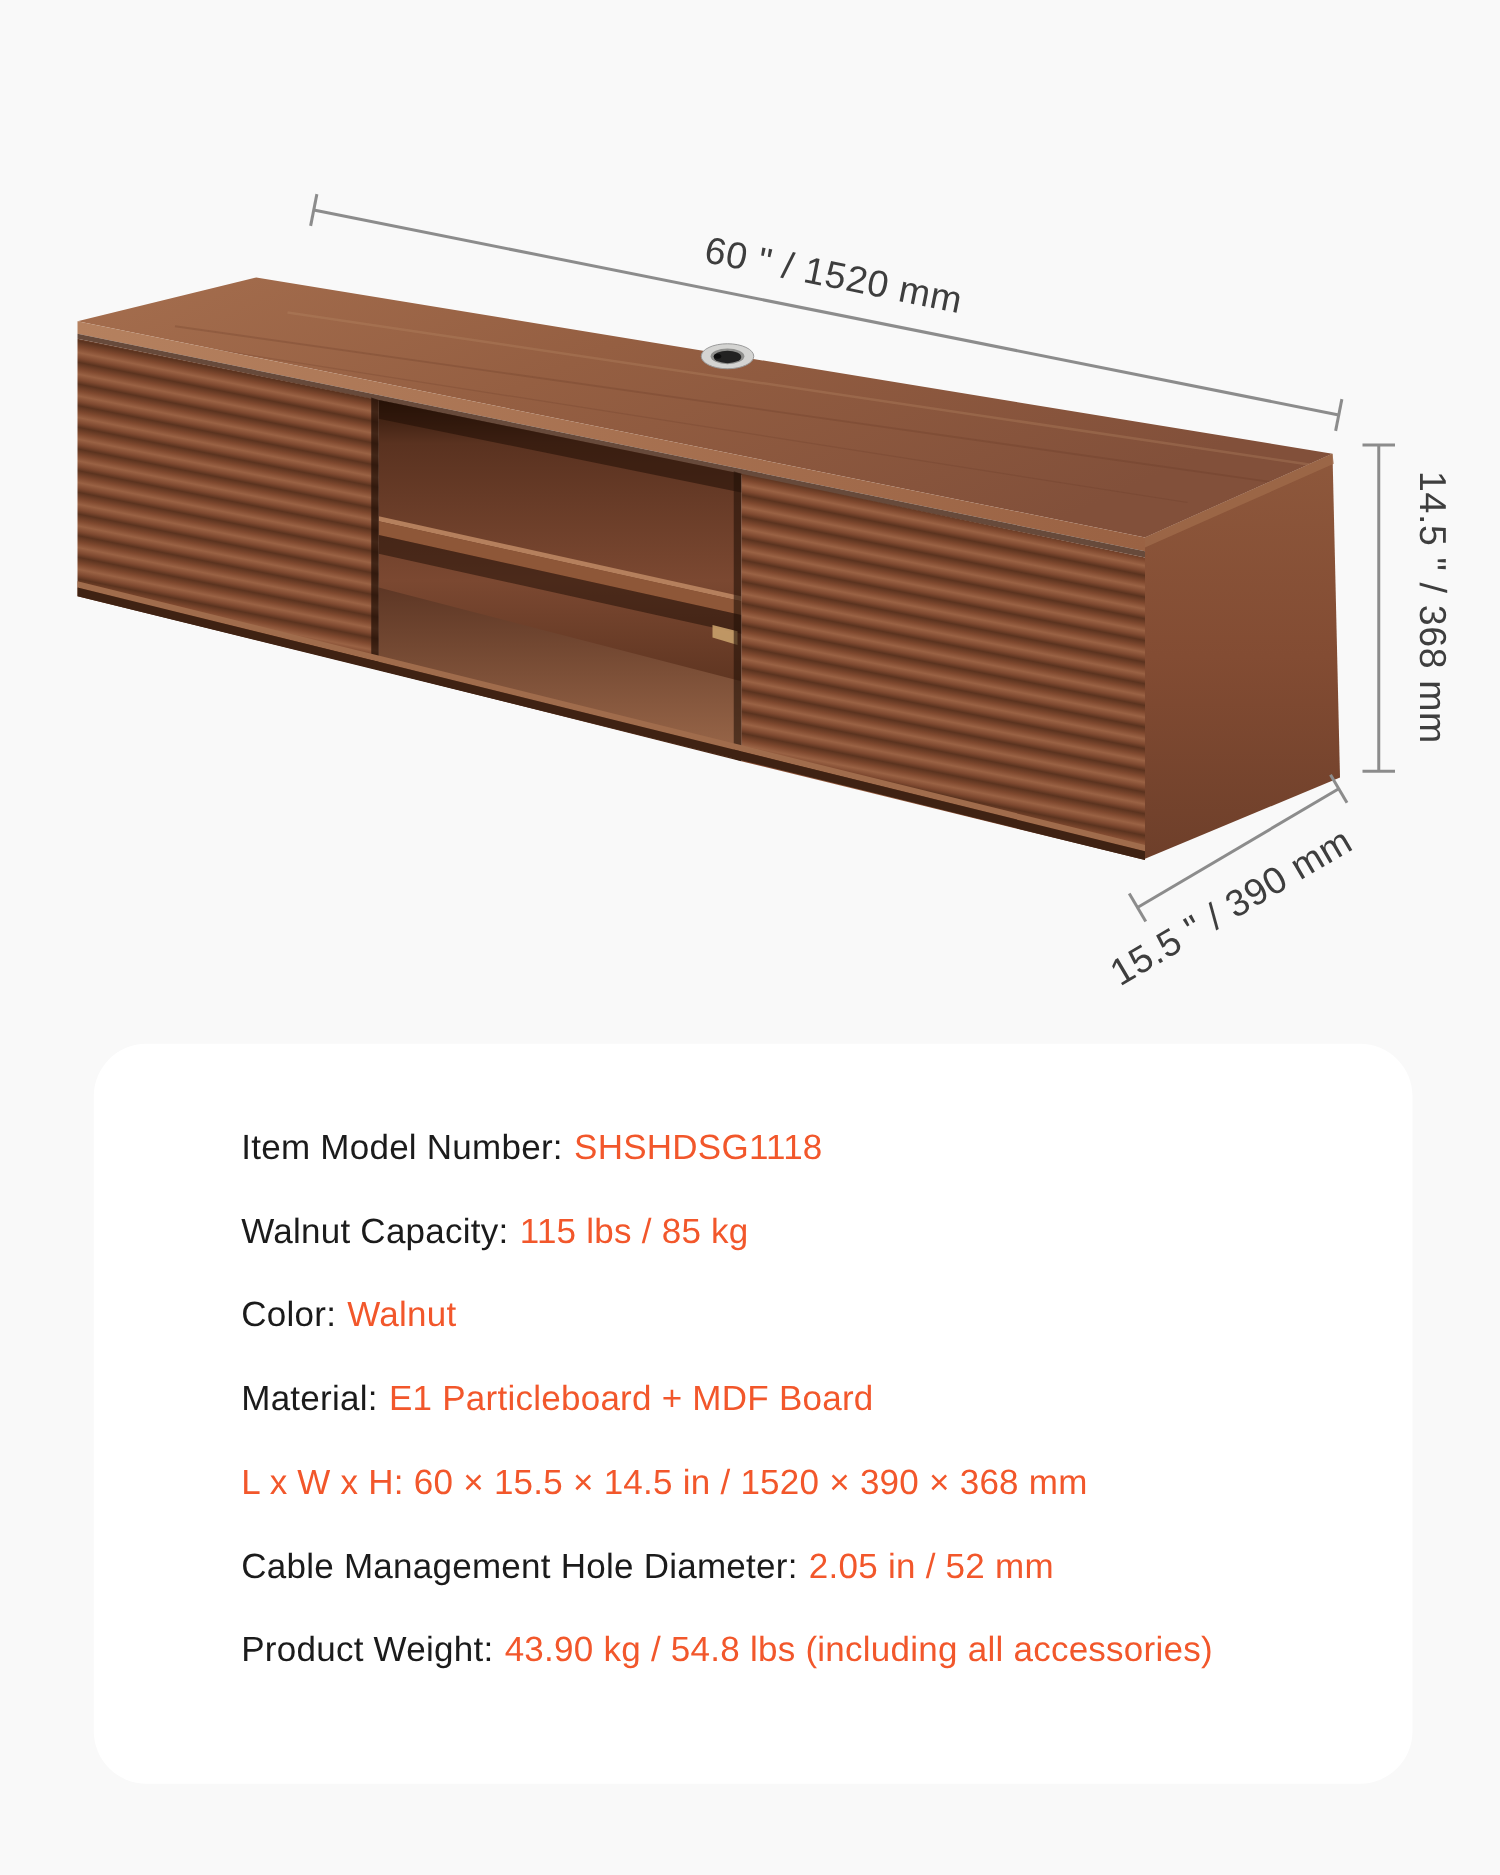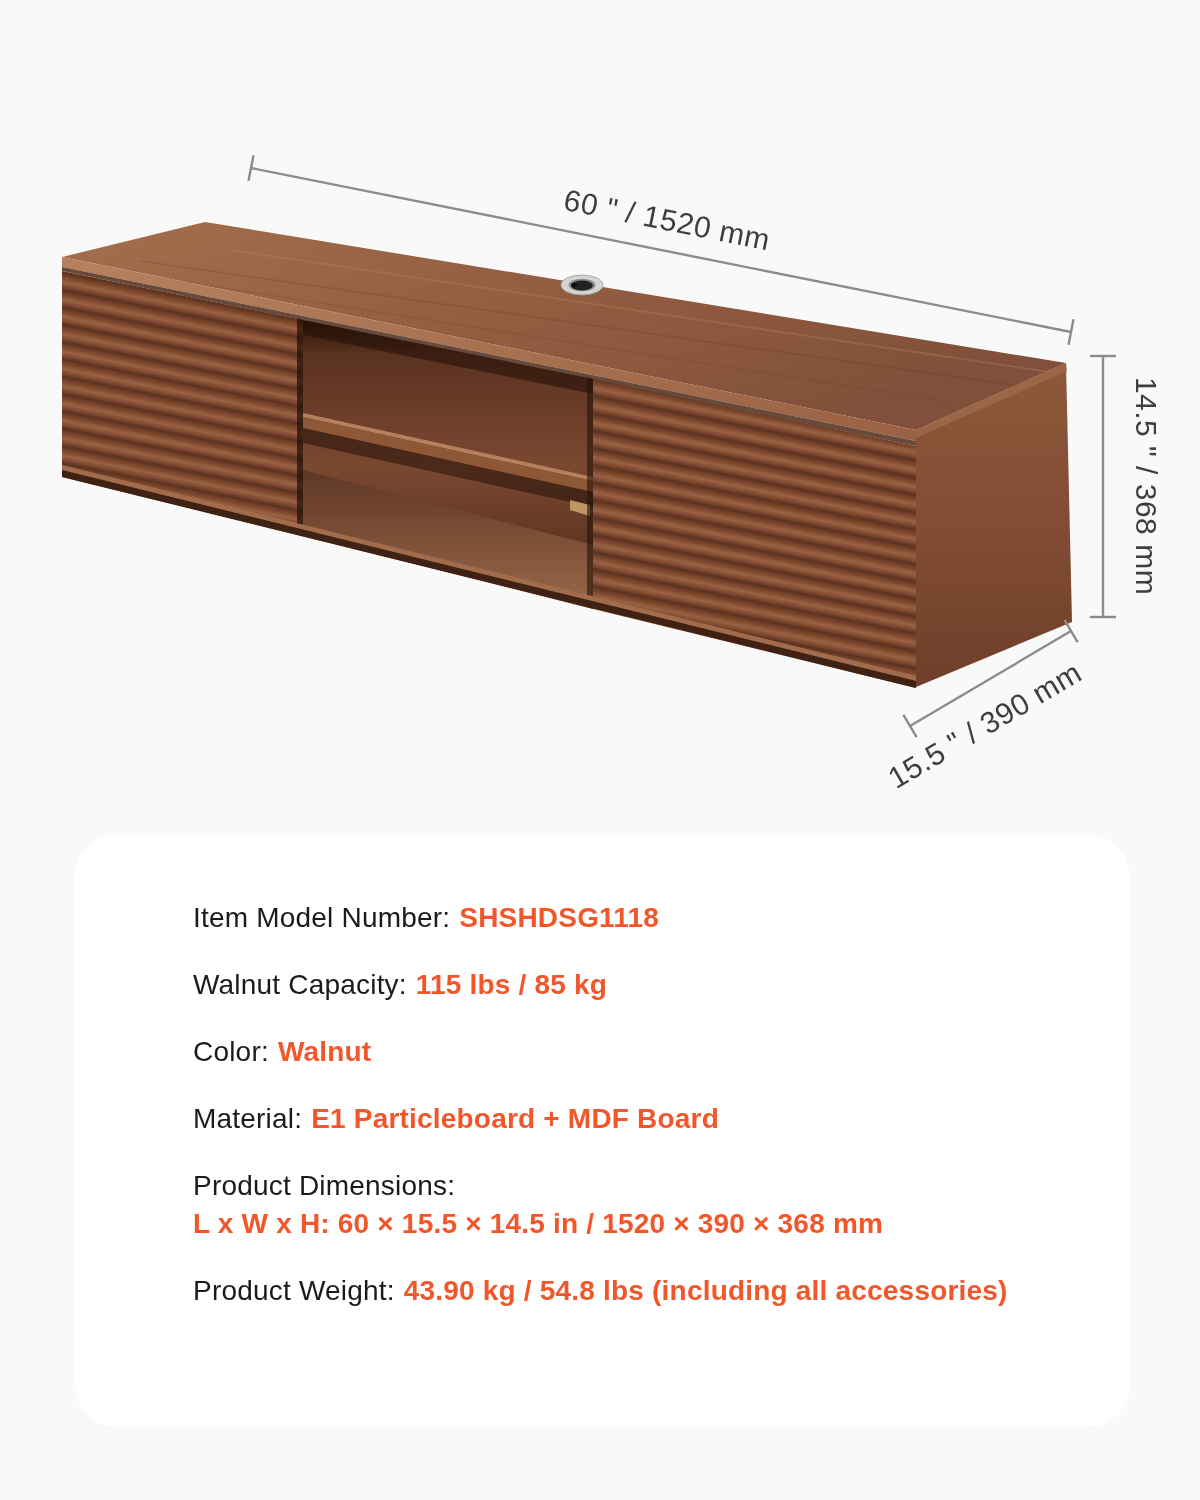--- a/index.html
+++ b/index.html
@@ -17,21 +17,21 @@
   }
   .spec-card{
     position:absolute; left:75px; top:835px; width:1055px; height:592px;
     background:#FFFFFF; border-radius:42px; box-sizing:border-box;
     padding:66px 50px 0 118px;
   }
   .spec-row{
     margin:0 0 33px 0; font-size:28px; line-height:34px; color:var(--ink);
     font-weight:400; letter-spacing:.2px;
   }
-  .spec-row .val{ color:var(--accent); font-weight:700; margin-left:9px; }
+  .spec-row .val{ color:var(--accent); font-weight:400; margin-left:9px; }
   .spec-row.block .val{ display:block; margin-left:0; margin-top:4px; }
 </style>
 </head>
 <body>
 
 <div class="figure">
   <svg viewBox="0 0 1200 815" aria-hidden="true">
     <defs>
       <linearGradient id="gTop" x1="0" y1="0" x2="1" y2="0.45">
         <stop offset="0" stop-color="#A56E4E"></stop>
@@ -129,18 +129,21 @@
   <p class="spec-row">
     <span class="lbl">Walnut Capacity:</span><span class="val">115 lbs / 85 kg</span>
   </p>
   <p class="spec-row">
     <span class="lbl">Color:</span><span class="val">Walnut</span>
   </p>
   <p class="spec-row">
     <span class="lbl">Material:</span><span class="val">E1 Particleboard + MDF Board</span>
   </p>
   <p class="spec-row block">
-    <span class="lbl">Product Dimensions:</span><span class="val">L x W x H: 60 × 15.5 × 14.5 in / 1520 × 390 × 368 mm</span>
+    <span class="val">L x W x H: 60 × 15.5 × 14.5 in / 1520 × 390 × 368 mm</span>
+  </p>
+  <p class="spec-row">
+    <span class="lbl">Cable Management Hole Diameter:</span><span class="val">2.05 in / 52 mm</span>
   </p>
   <p class="spec-row">
     <span class="lbl">Product Weight:</span><span class="val">43.90 kg / 54.8 lbs (including all accessories)</span>
   </p>
 </div>
 
 </body></html>

